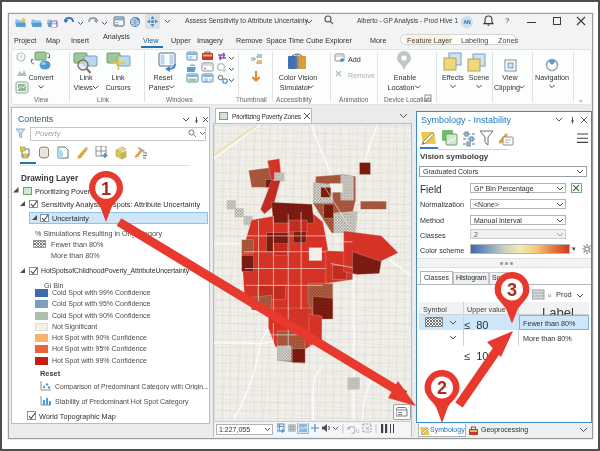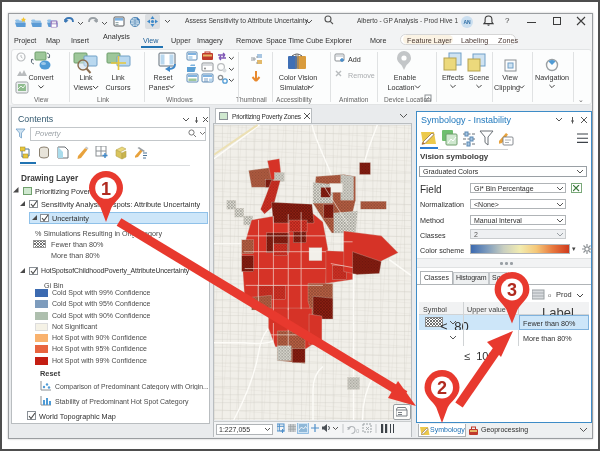--- a/index.html
+++ b/index.html
@@ -712,21 +712,21 @@
 <div class="ab" style="left:463px;top:302px;width:1px;height:44px;background:#d0d3d5"></div>
 <div class="ab" style="left:518px;top:302px;width:1px;height:44px;background:#d0d3d5"></div>
 <div class="tx" style="left:423px;top:304.5px;font-size:7.2px;color:#3c3c3c">Symbol</div>
 <div class="tx" style="left:467px;top:304.5px;font-size:7.2px;color:#3c3c3c">Upper value</div>
 <div class="tx" style="left:542px;top:304.5px;font-size:13px;color:#3c3c3c">Label</div>
 <div class="ab" style="left:419px;top:314.5px;width:170px;height:15.5px;background:#cde6f9"></div>
 <div class="ab" style="left:425px;top:317px;width:18px;height:10px;background:repeating-linear-gradient(45deg,rgba(90,90,90,.85) 0 .7px,transparent .7px 2.2px),repeating-linear-gradient(-45deg,rgba(90,90,90,.85) 0 .7px,#fff .7px 2.2px);border:1px solid #888"></div>
 <svg class="ab" style="left:449px;top:320px" width="8" height="6">
         <path d="M1 1 l3 3 3-3" fill="none" stroke="#555"></path>
       </svg>
-<div class="tx" style="left:440px;top:318.5px;font-size:13px">≤&nbsp;&nbsp;80</div>
+<div class="tx" style="left:464px;top:318.5px;font-size:11px">≤&nbsp;&nbsp;80</div>
 <div class="tx" style="left:523px;top:318.5px;font-size:7.2px">Fewer than 80%</div>
 <div class="ab" style="left:519px;top:314.5px;width:70px;height:15.5px;border:1px solid #7fb2dd"></div>
 <div class="ab" style="left:419px;top:330px;width:170px;height:16px;background:#fff"></div>
 <div class="ab" style="left:463px;top:314.5px;width:1px;height:31.5px;background:#d0d3d5"></div>
 <div class="ab" style="left:518px;top:330px;width:1px;height:16px;background:#d0d3d5"></div>
 <svg class="ab" style="left:449px;top:335px" width="8" height="6">
         <path d="M1 1 l3 3 3-3" fill="none" stroke="#555"></path>
       </svg>
 <div class="tx" style="left:464px;top:350px;font-size:11px">≤&nbsp;&nbsp;100</div>
 <div class="tx" style="left:523px;top:334px;font-size:7.2px">More than 80%</div>

